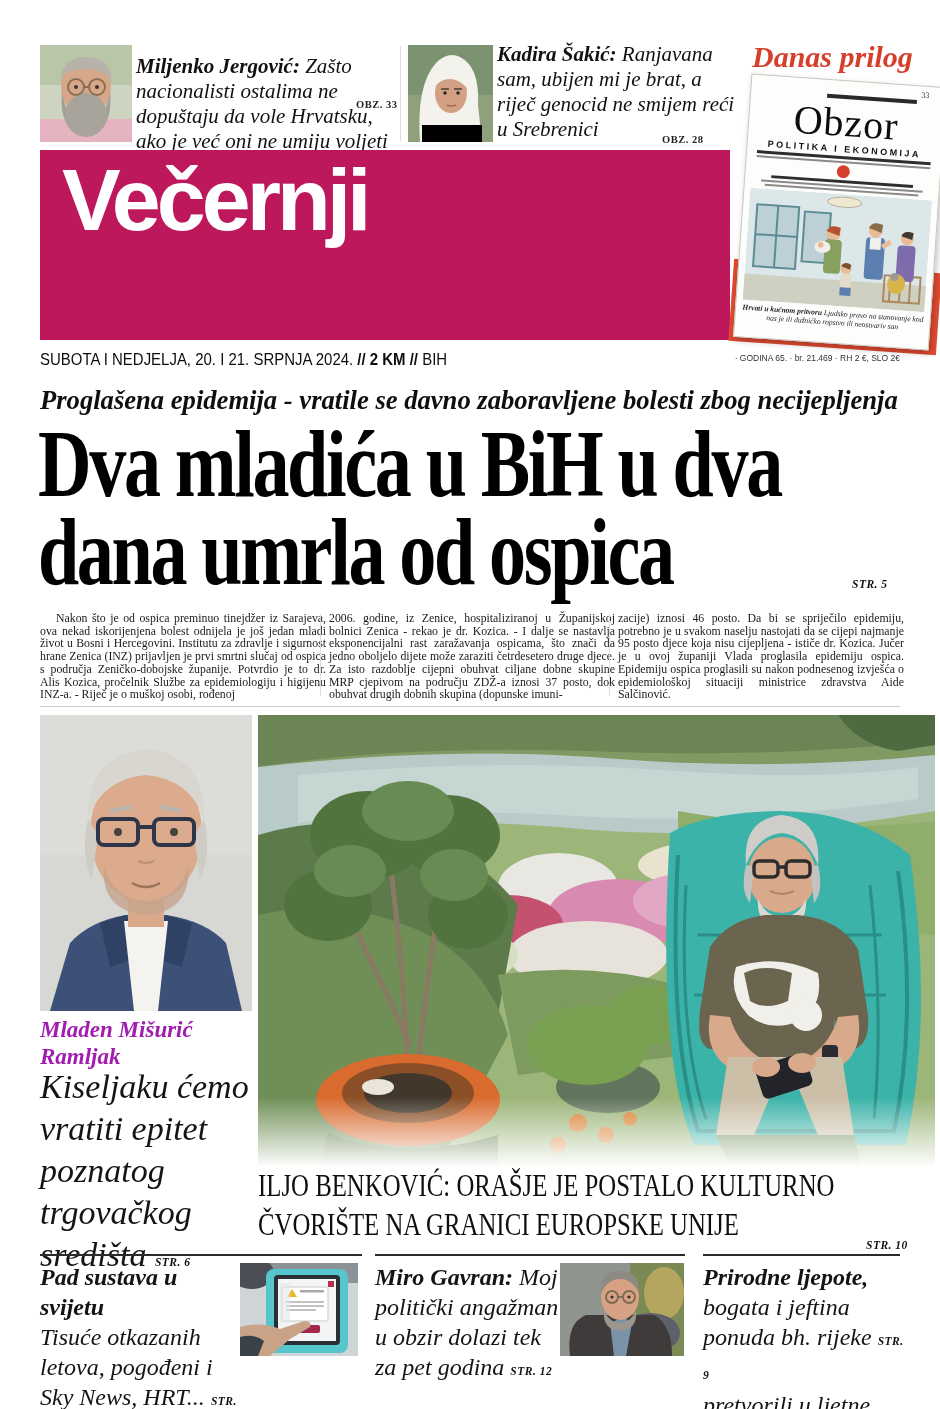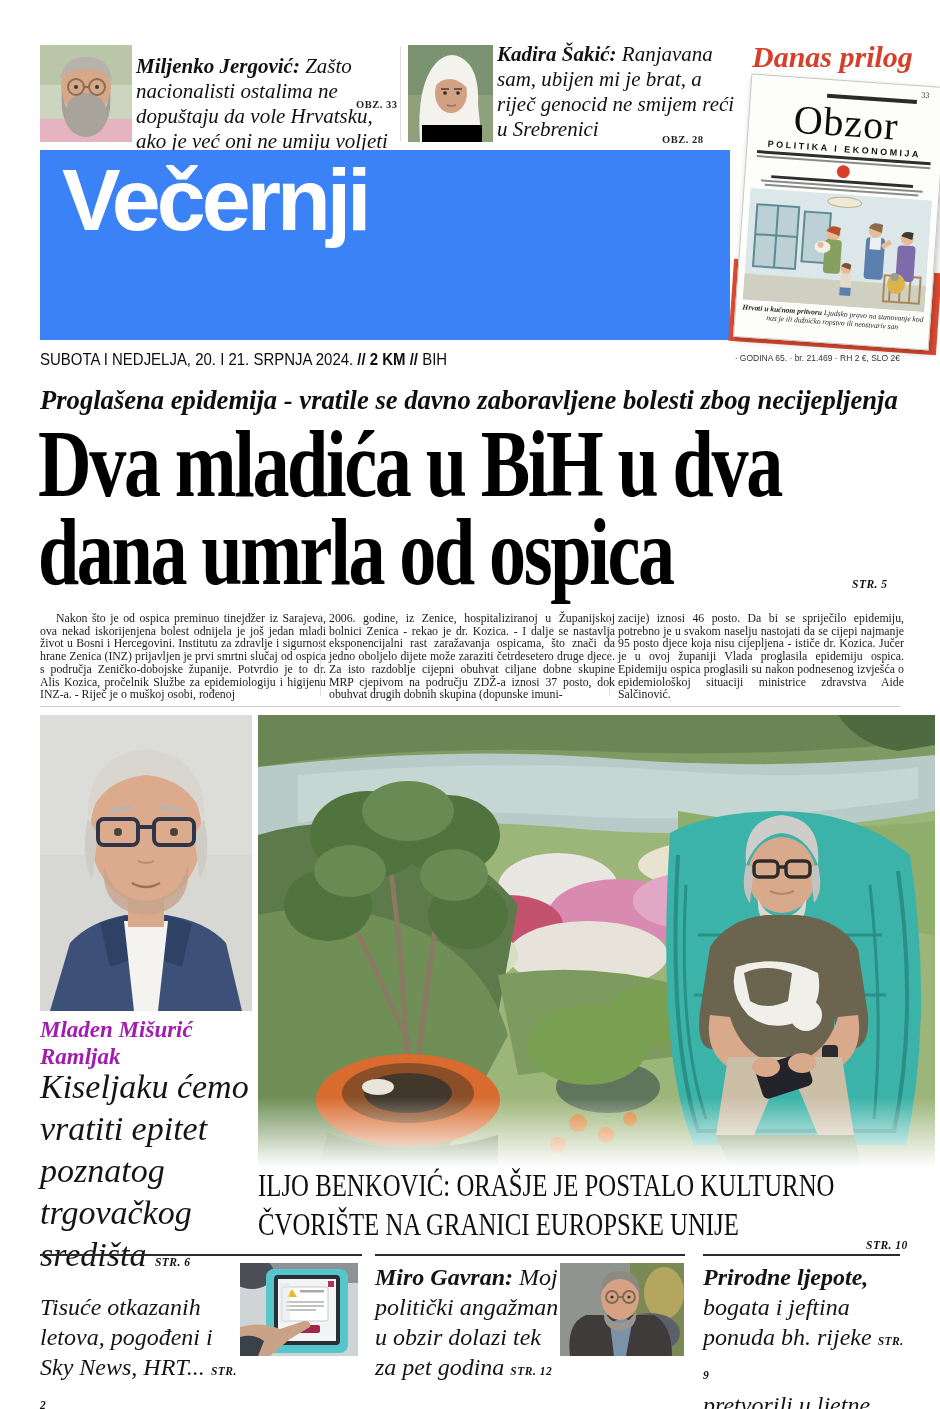--- a/index.html
+++ b/index.html
@@ -26,21 +26,21 @@
   .obzor-issue{font-size:8px;color:#333;margin-left:4px;display:inline-block;vertical-align:top;}
   .obzor-title{font-size:40px;line-height:40px;text-align:center;letter-spacing:1px;color:#0d0d0d;font-family:"Liberation Serif",serif;}
   .obzor-subtitle{font-family:"Liberation Sans",sans-serif;font-weight:bold;font-size:9px;letter-spacing:2.5px;text-align:center;color:#111;margin-top:1px;}
   .obzor-bar{background:#2e2e2e;height:3px;margin:2px 4px;}
   .obzor-bar.light{background:#8a8a8a;height:2px;}
   .obzor-dot{width:13px;height:13px;border-radius:50%;background:#d6402a;margin:2px auto;}
   .obzor-caption{font-size:7.5px;line-height:9px;text-align:center;color:#1c1c1c;margin-top:3px;font-style:italic;}
   .obzor-caption b{font-style:italic;}
 
   
-  .masthead{position:absolute;left:40px;top:150px;width:690px;height:190px;background:#3b82f6;}
+  .masthead{position:absolute;left:40px;top:150px;width:690px;height:190px;background:#be185d;}
   .masthead-text{position:absolute;left:22px;top:8px;font-family:"Liberation Sans",sans-serif;
                  font-weight:bold;color:#ffffff;font-size:88px;line-height:84px;letter-spacing:-4px;}
   .masthead-line2{padding-left:196px;}
 
   
   .dateline{position:absolute;left:40px;top:350px;font-family:"Liberation Sans",sans-serif;font-size:17px;color:#0d0d0d;}
   .dateline b{font-weight:bold;}
   .edition{position:absolute;right:40px;top:353px;font-family:"Liberation Sans",sans-serif;font-size:8.5px;color:#333;}
 
   
@@ -316,21 +316,21 @@
     <span class="cond nowrap" style="transform:scaleX(.8);">ČVORIŠTE NA GRANICI EUROPSKE UNIJE</span>
     <span class="page-ref abs" style="left:608px;top:60px;">STR. 10</span>
   </div>
 </div>
 
 <div class="brule" style="left:40px;width:322px;"></div>
 <div class="brule" style="left:375px;width:310px;"></div>
 <div class="brule" style="left:703px;width:197px;"></div>
 
 <div class="bsection" style="left:40px;width:200px;">
-  <br>
+  <span class="bk">Pad sustava u svijetu</span><br>
   <span>Tisuće otkazanih</span><br>
   <span>letova, pogođeni i</span><br>
   <span>Sky News, HRT...</span>
   <span class="page-ref">STR. 2</span>
 </div>
 <div class="bphoto" style="left:240px;width:118px;height:93px;">
   <svg width="118" height="93" viewBox="0 0 118 93">
     <rect width="118" height="93" fill="#cfd4d6"></rect>
     <rect width="118" height="20" fill="#8d9296"></rect>
     <ellipse cx="12" cy="10" rx="22" ry="16" fill="#4b4f55"></ellipse>

